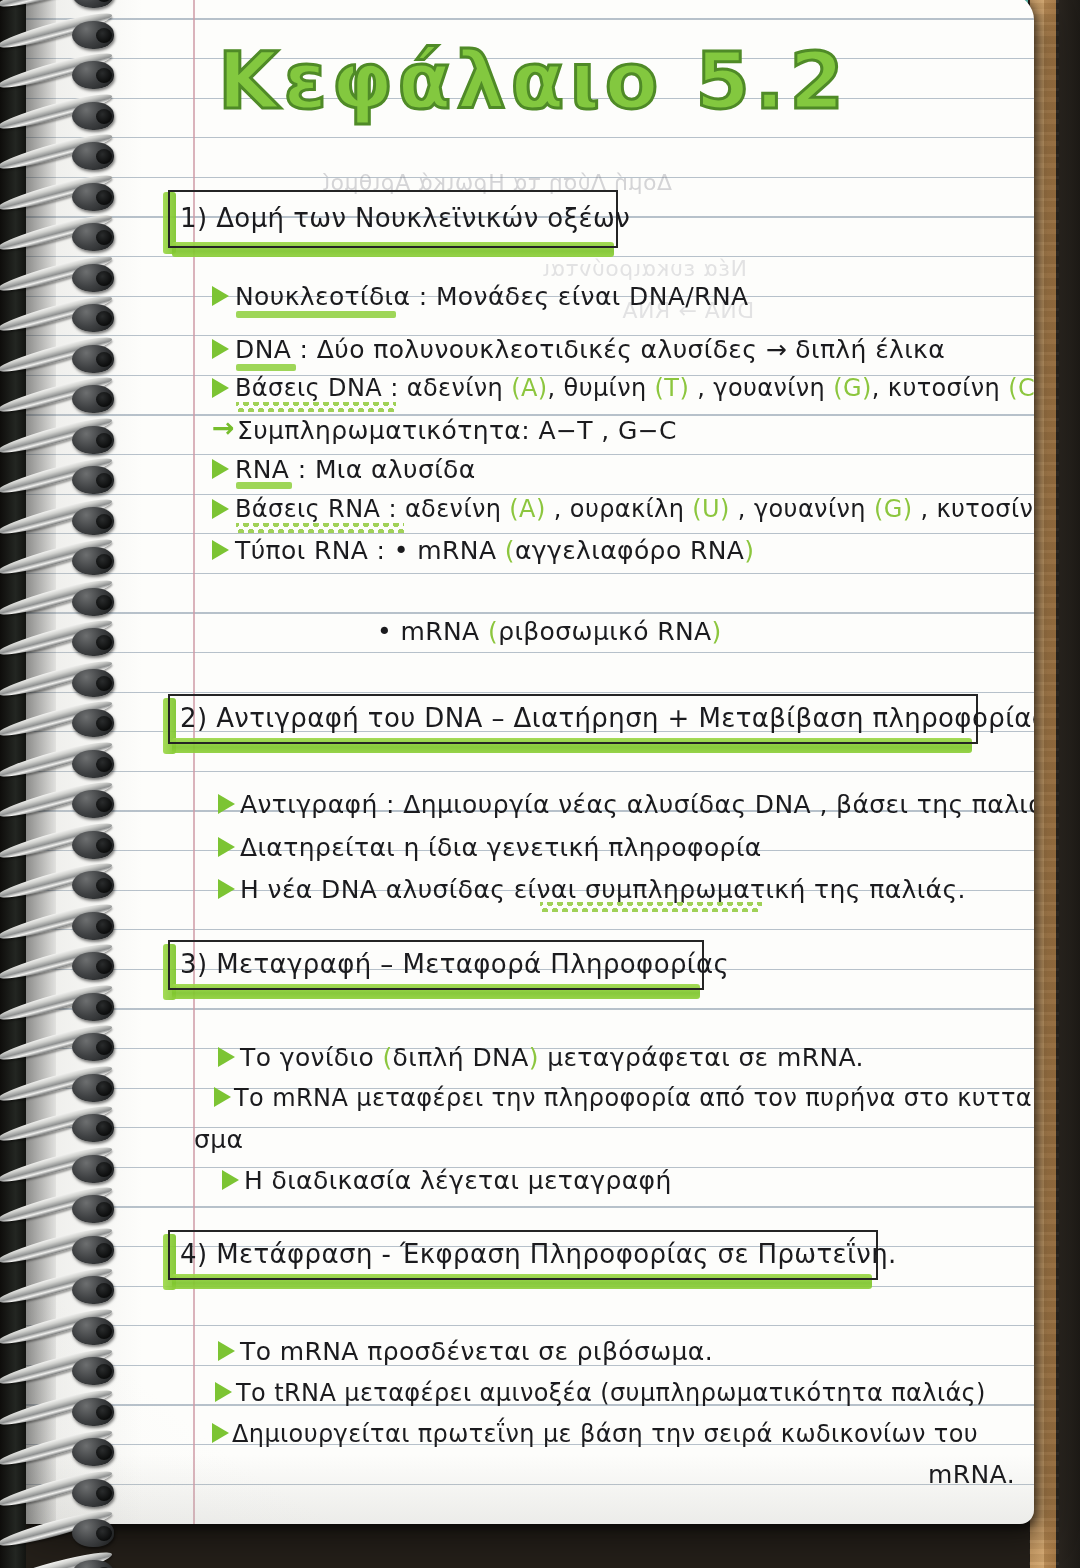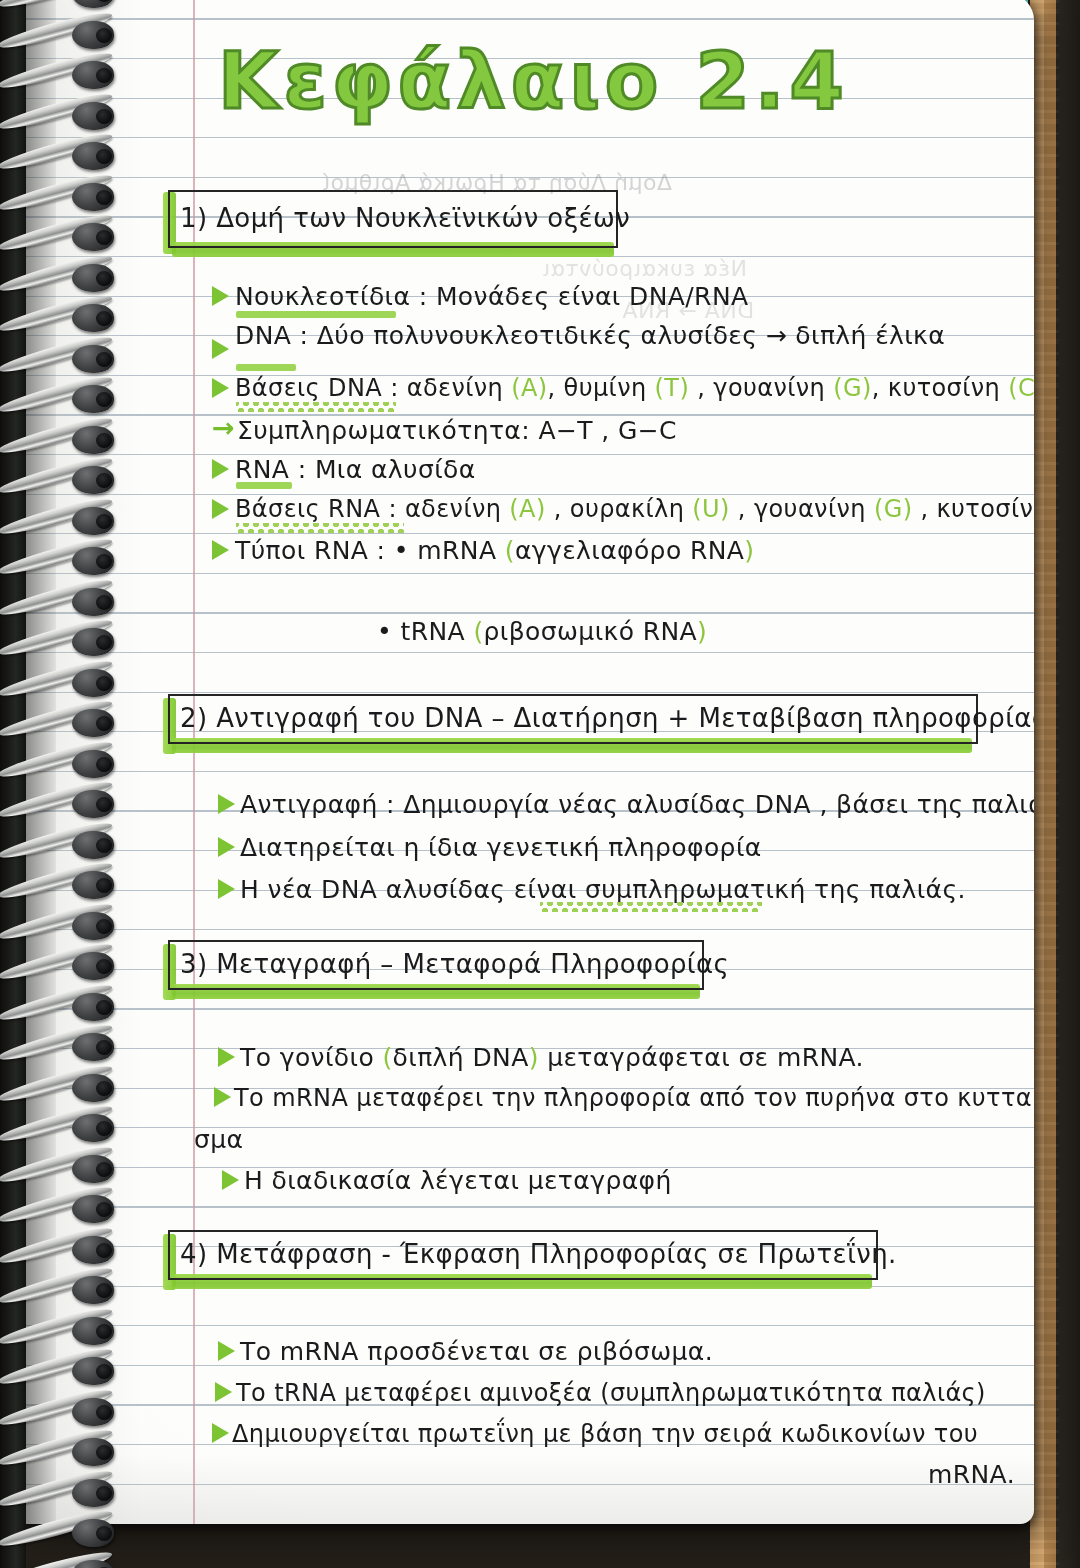--- a/index.html
+++ b/index.html
@@ -256,37 +256,37 @@
 
   <div id="page">
     <div class="rules"></div>
     <div class="margin-rule"></div>
     <div class="paper-shade"></div>
 
     <div class="ghost" style="left:300px; top:176px;">Δομή Λύση τα Ηρωικά Αριθμοί</div>
     <div class="ghost g2" style="left:520px; top:262px;">Νέα ευκαιρούνται</div>
     <div class="ghost g2" style="left:600px; top:304px;">DNA → RNA</div>
 
-    <div id="title" class="hand">Κεφάλαιο 2.4</div>
+    <div id="title" class="hand">Κεφάλαιο 5.2</div>
 
     <div class="hl-left" style="left:141px; top:198px; height:62px;"></div>
     <div class="hl-under" style="left:150px; top:248px; width:442px;"></div>
     <div class="sec-box" style="left:146px; top:196px; width:450px; height:58px;">
       <div class="sec-text hand">
         <span>1)</span>
         <span>Δομή των Νουκλεϊνικών οξέων</span>
       </div>
     </div>
 
     <div class="bullet" style="left:190px; top:292px;"></div>
     <div class="ln hand" style="left:213px; top:290px;"><span>Νουκλεοτίδια</span><span> : Μονάδες είναι DNA/RNA</span></div>
     <div class="u-straight" style="left:214px; top:317px; width:160px;"></div>
 
     <div class="bullet" style="left:190px; top:345px;"></div>
-    <div class="ln hand" style="left:213px; top:329px;text-align:right;"><span>DNA</span><span> : Δύο πολυνουκλεοτιδικές αλυσίδες → διπλή έλικα</span></div>
+    <div class="ln hand" style="left:213px; top:343px;text-align:right;"><span>DNA</span><span> : Δύο πολυνουκλεοτιδικές αλυσίδες → διπλή έλικα</span></div>
     <div class="u-straight" style="left:214px; top:370px; width:60px;"></div>
 
     <div class="bullet" style="left:190px; top:384px;"></div>
     <div class="ln hand small" style="left:213px; top:382px;"><span>Βάσεις DNA</span><span> : αδενίνη </span><span class="g">(A)</span><span>, θυμίνη </span><span class="g">(T)</span><span> , γουανίνη </span><span class="g">(G)</span><span>, κυτοσίνη </span><span class="g">(C)</span></div>
     <div class="u-wavy" style="left:214px; top:408px; width:160px;"></div>
 
     <div class="arrow-bullet" style="left:190px; top:420px;">→</div>
     <div class="ln hand" style="left:215px; top:424px;">Συμπληρωματικότητα: A−T , G−C</div>
 
     <div class="bullet" style="left:190px; top:465px;"></div>
@@ -294,21 +294,21 @@
     <div class="u-straight" style="left:214px; top:488px; width:56px;"></div>
 
     <div class="bullet" style="left:190px; top:505px;"></div>
     <div class="ln hand small" style="left:213px; top:503px;"><span>Βάσεις RNA</span><span> : αδενίνη </span><span class="g">(A)</span><span> , ουρακίλη </span><span class="g">(U)</span><span> , γουανίνη </span><span class="g">(G)</span><span> , κυτοσίνη </span></div>
     <div class="u-wavy" style="left:214px; top:529px; width:168px;"></div>
 
     <div class="bullet" style="left:190px; top:546px;"></div>
     <div class="ln hand" style="left:213px; top:544px;"><span>Τύποι RNA :   • mRNA </span><span class="g">(</span><span>αγγελιαφόρο RNA</span><span class="g">)</span></div>
 
 
-    <div class="ln hand" style="left:355px; top:625px;"><span>• tRNA </span><span class="g">(</span><span>ριβοσωμικό RNA</span><span class="g">)</span></div>
+    <div class="ln hand" style="left:355px; top:625px;"><span>• mRNA </span><span class="g">(</span><span>ριβοσωμικό RNA</span><span class="g">)</span></div>
 
     <div class="hl-left" style="left:141px; top:704px; height:56px;"></div>
     <div class="hl-under" style="left:150px; top:744px; width:800px;"></div>
     <div class="sec-box" style="left:146px; top:700px; width:810px; height:50px;">
       <div class="sec-text hand">
         <span>2)</span>
         <span>Αντιγραφή του DNA – Διατήρηση + Μεταβίβαση πληροφορίας.</span>
       </div>
     </div>
 

